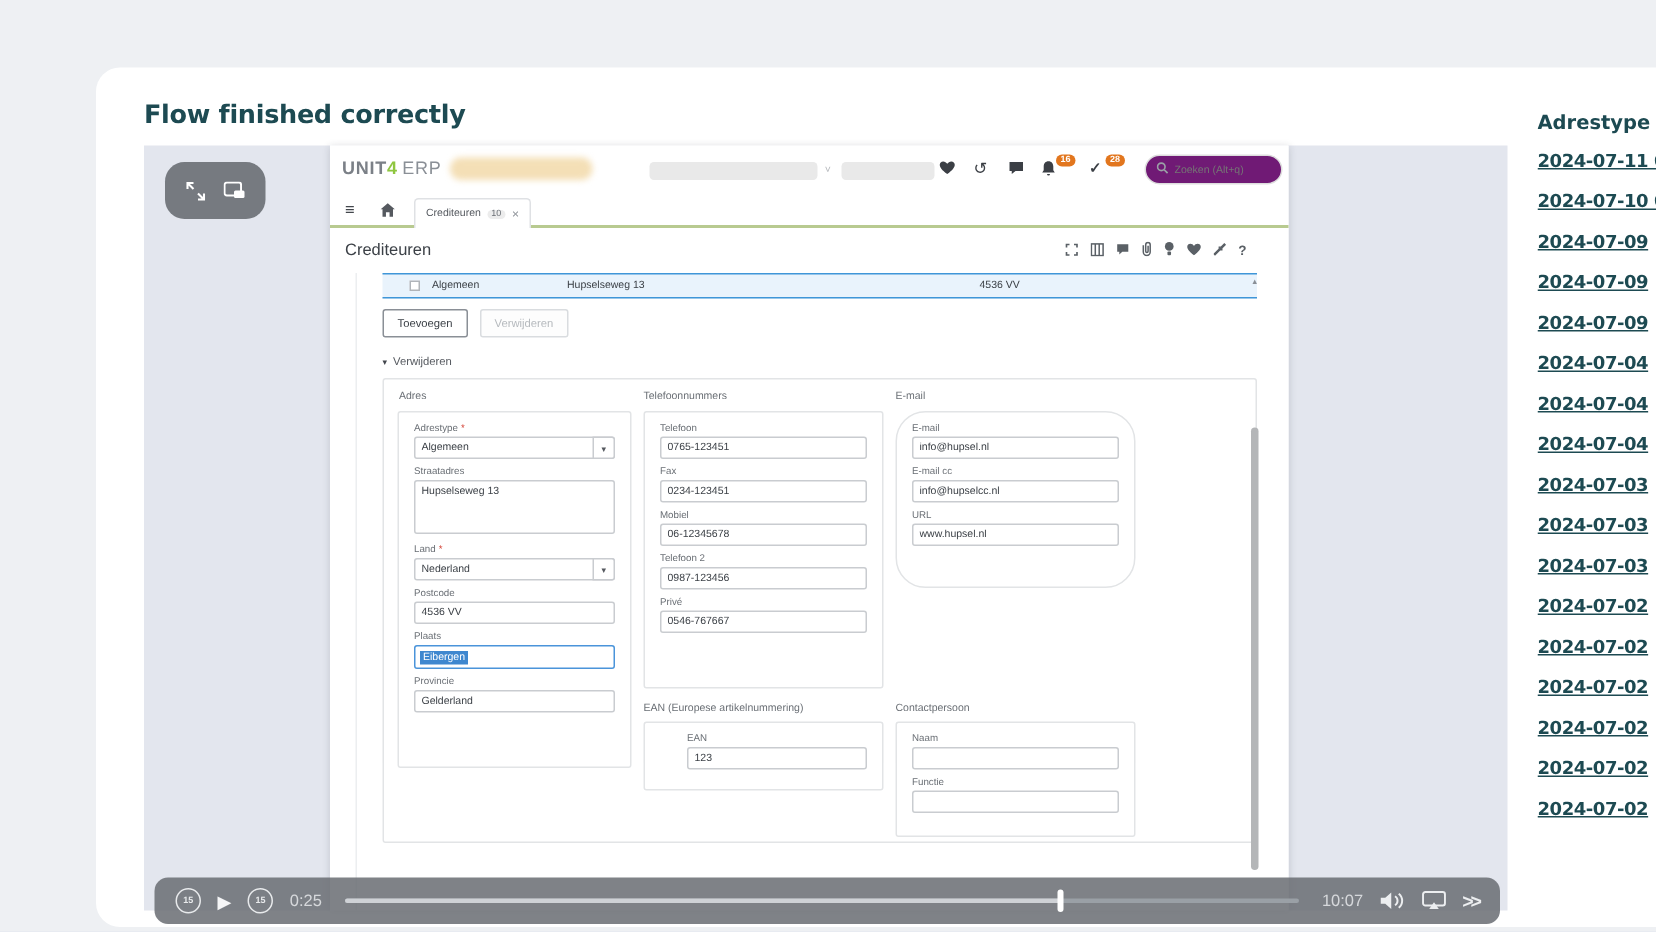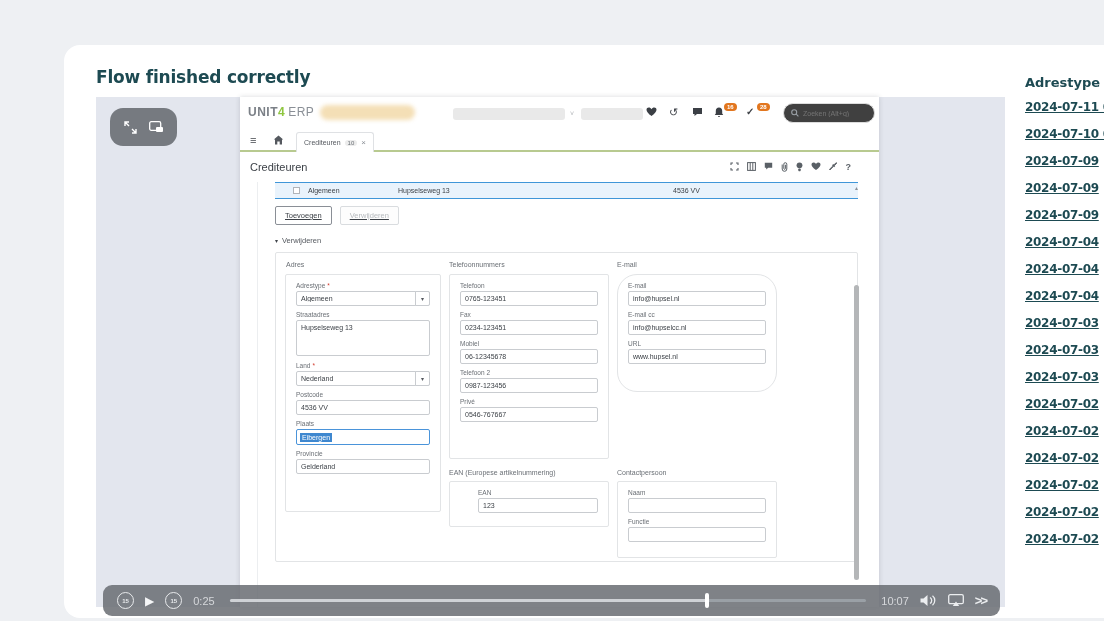--- a/index.html
+++ b/index.html
@@ -15,37 +15,37 @@
   
   .video-area { position:absolute; left:32px; top:52px; width:909px; height:510px;
                 background:#e3e6ee; }
 
   .player-pill { position:absolute; left:14px; top:11px; width:67px; height:38px;
                  background:rgba(103,107,113,0.88); border-radius:13px; display:flex;
                  align-items:center; justify-content:center; gap:12px; color:#fff; }
   .player-pill svg { display:block; }
 
   
-  .app { position:absolute; left:144px; top:0; width:639px; height:510px; background:#fff;
+  .app { position:absolute; left:124px; top:0; width:639px; height:510px; background:#fff;
          box-shadow:0 0 5px rgba(40,45,60,0.18); font-size:7px; color:#3c4147; }
 
   .topbar { position:relative; height:33px; background:#fff; }
   .logo { position:absolute; left:8px; top:8px; font-size:12px; font-weight:bold;
           color:#7b8087; letter-spacing:0.5px; }
   .logo .four { color:#8fc640; }
   .logo .prod { font-weight:normal; color:#8a8f96; margin-left:3px; }
   .redact-blob { position:absolute; left:80px; top:8px; width:95px; height:15px;
                  background:#f4dfb6; border-radius:8px; filter:blur(2px); }
   .dd-blur { position:absolute; top:11px; height:12px; background:#e9e9e9; border-radius:3px; }
   .dd-blur .caret { position:absolute; right:-9px; top:2px; color:#b5b8bc; font-size:7px; }
   .tb-icon { position:absolute; top:10px; color:#3b3f45; }
   .badge { position:absolute; top:6px; background:#e2761e; color:#fff; font-size:6px;
            font-weight:bold; border-radius:6px; padding:1px 3px; line-height:1; }
   .search-pill { position:absolute; left:543px; top:6px; width:92px; height:20px;
-                 border:1px solid #ddd; border-radius:10px; background:#404040;
+                 border:1px solid #ddd; border-radius:10px; background:#701a75;
                  display:flex; align-items:center; gap:4px; padding:4px 7px; color:#9aa0a6; }
   .search-pill input { border:none; background:transparent; outline:none; width:70px;
                        font-size:7px; color:#9aa0a6; font-family:inherit; }
 
   .tabstrip { position:relative; height:22px; border-bottom:2px solid #b8ca90; background:#fff; }
   .hamburger { position:absolute; left:10px; top:4px; font-size:11px; color:#42464c; }
   .home-ic { position:absolute; left:33px; top:5px; color:#55595f; }
   .tab { position:absolute; left:56px; top:2px; height:20px; display:flex; align-items:center;
          gap:4px; padding:0 7px; border:1px solid #dfe1e4; border-bottom:none;
          border-radius:3px 3px 0 0; background:#fff; color:#55595f; }
@@ -64,21 +64,21 @@
 
   .sel-row { position:absolute; left:35px; top:0; width:583px; height:17px;
              background:#e9f3fc; border-top:1.5px solid #3f96d8; border-bottom:1.5px solid #3f96d8;
              display:flex; align-items:center; }
   .sel-row .cb { position:absolute; left:18px; width:7px; height:7px; border:1px solid #b0b4b9;
                  background:#fff; }
   .sel-row .c1 { position:absolute; left:33px; }
   .sel-row .c2 { position:absolute; left:123px; }
   .sel-row .c3 { position:absolute; left:398px; }
 
-  .btn-row { position:absolute; left:35px; top:24px; display:flex; gap:8px;text-decoration:underline; }
+  .btn-row { position:absolute; left:35px; top:24px; display:flex; gap:8px; }
   .btn { font-size:7.5px; padding:4px 9px; border-radius:2px; background:#fff;
          font-family:inherit; }
   .btn-primary { border:1px solid #8a8f96; color:#3c4147; }
   .btn-disabled { border:1px solid #d9dcdf; color:#b6babe; background:#fdfdfd; }
 
   .section-toggle { position:absolute; left:35px; top:54px; color:#55595f; font-size:7.5px; }
   .section-toggle .tri { font-size:6px; margin-right:4px; color:#42464c; }
 
   .panel { position:absolute; left:35px; top:70px; width:583px; height:310px;
            border:1px solid #e2e4e6; border-radius:2px; background:#fff; }

